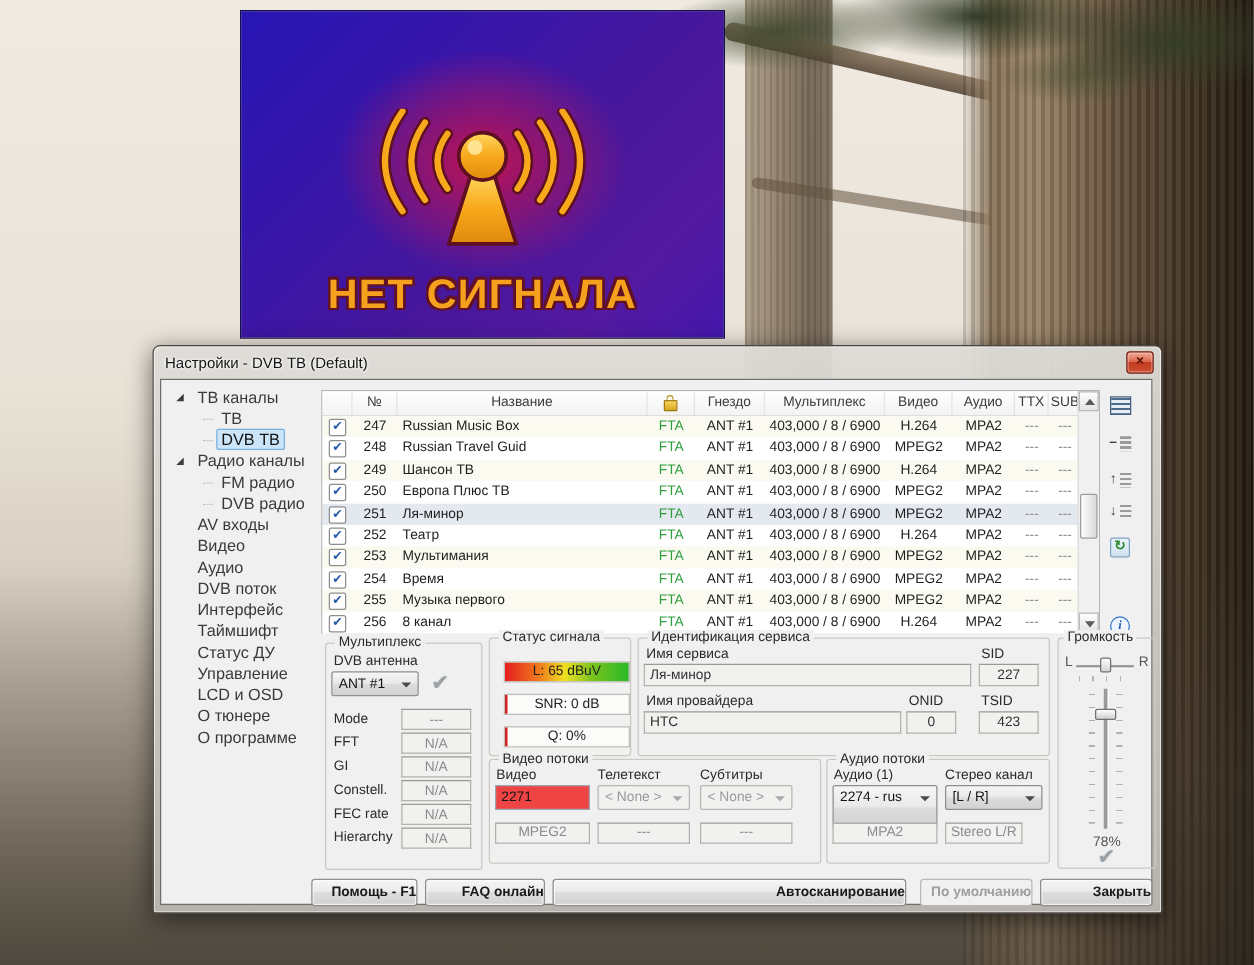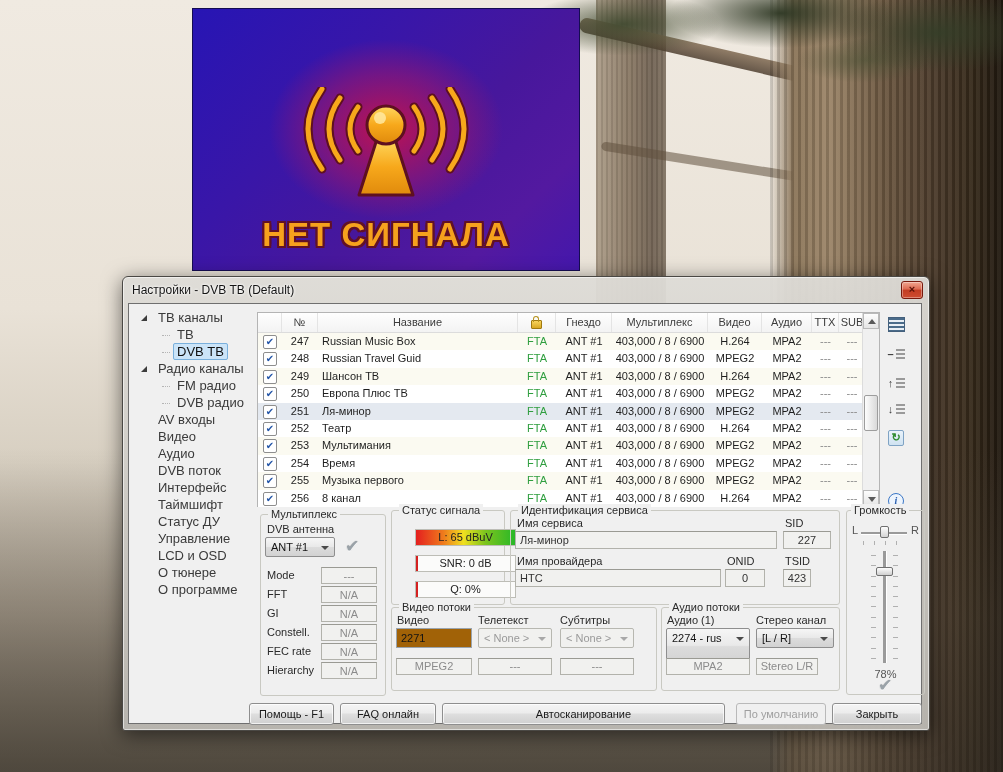--- a/index.html
+++ b/index.html
@@ -109,38 +109,38 @@
     background:linear-gradient(#eaf3fb,#cfe2f1);color:#2e8b2e;font-weight:bold;font-size:11px;line-height:13px;}
   .ico-info{width:14px;height:14px;margin:2px auto 0;border:1.5px solid #3a76c6;border-radius:50%;
     background:#eef5fd;color:#2a5fb0;font:italic bold 10px "Liberation Serif",serif;line-height:13px;}
 
   
   .group{position:absolute;border:1px solid #c9c9c2;border-radius:3px;}
   .gtitle{position:absolute;top:-7px;left:7px;background:#f0f0f0;padding:0 3px;color:#2a2a2a;}
   .flabel{position:absolute;color:#2a2a2a;white-space:nowrap;}
   .sunken{position:absolute;background:#f1f1ef;border:1px solid #b2b2ab;border-top-color:#9a9a93;
     box-sizing:border-box;color:#8b8b8b;text-align:center;overflow:hidden;}
-  .editbox{position:absolute;background:#a16207;border:1px solid #9aa4ae;box-sizing:border-box;
+  .editbox{position:absolute;background:#ef4444;border:1px solid #9aa4ae;box-sizing:border-box;
     color:#141414;padding-left:4px;line-height:18px;overflow:hidden;}
   .combo{position:absolute;border:1px solid #8e8e8e;border-radius:2px;box-sizing:border-box;
     background:linear-gradient(#f6f6f6,#e9e9e9 48%,#dcdcdc 52%,#d2d2d2);
     color:#141414;padding-left:5px;overflow:hidden;}
   .combo:after{content:'';position:absolute;right:5px;top:8px;
     border-left:4px solid transparent;border-right:4px solid transparent;border-top:4px solid #4a4a4a;}
   .combo.disabled{background:#f1f1ef;color:#9a9a9a;border-color:#b7b7b0;}
   .combo.disabled:after{border-top-color:#a8a8a8;}
   .checkico{position:absolute;color:#9aa2a8;font-size:17px;text-shadow:0 1px 0 #fff,0 0 1px #6a6f73;}
 
   .mrow{position:relative;height:19px;}
   .mlabel{position:absolute;left:6px;top:2px;color:#2a2a2a;}
   .mval{position:absolute;left:60px;top:0;width:56px;height:17px;line-height:16px;
     background:#f1f1ef;border:1px solid #b2b2ab;border-top-color:#9a9a93;box-sizing:border-box;
     color:#8b8b8b;text-align:center;}
 
-  .sigbar{position:absolute;left:23px;width:101px;height:17px;border:1px solid #bdbdb6;box-sizing:border-box;
+  .sigbar{position:absolute;left:11px;width:101px;height:17px;border:1px solid #bdbdb6;box-sizing:border-box;
     background:#fbfbfa;text-align:center;line-height:15px;color:#222;}
   .sigbar.full{background:linear-gradient(90deg,#e41f1f 0%,#ef7c1c 28%,#f0e020 48%,#7cc41e 70%,#28b828 100%);}
   .sigbar .sliver{position:absolute;left:0;top:0;width:2px;height:100%;background:#d42020;}
 
   
   .vol-balance-track{position:absolute;left:14px;top:21px;width:46px;height:2px;background:#9a9a9a;box-shadow:0 1px 0 #fff;}
   .vol-balance-thumb{position:absolute;left:33px;top:15px;width:9px;height:12px;border:1px solid #707070;border-radius:2px;
     background:linear-gradient(#fdfdfd,#d4d4d4);box-sizing:border-box;}
   .vol-balance-ticks{position:absolute;left:16px;top:30px;width:44px;height:4px;
     background:repeating-linear-gradient(90deg,#b0b0b0 0 1px,transparent 1px 11px);}
@@ -148,21 +148,21 @@
     box-shadow:1px 0 0 #fff;}
   .vol-ticks{position:absolute;top:44px;width:5px;height:104px;
     background:repeating-linear-gradient(180deg,#b0b0b0 0 1px,transparent 1px 10.3px);}
   .vol-thumb{position:absolute;left:29px;top:56px;width:17px;height:9px;border:1px solid #707070;border-radius:2px;
     background:linear-gradient(#fdfdfd,#cfcfcf);box-sizing:border-box;}
   .vol-pct{position:absolute;left:0;right:0;top:157px;text-align:center;color:#555;}
 
   
   .btn{position:absolute;top:399px;height:22px;border:1px solid #8e8e8e;border-radius:3px;box-sizing:border-box;
     background:linear-gradient(#f4f4f4,#ececec 45%,#dedede 50%,#d0d0d0);
-    text-align:center;line-height:20px;color:#1a1a1a;box-shadow:inset 0 0 0 1px rgba(255,255,255,0.7);}
+    text-align:right;line-height:20px;color:#1a1a1a;box-shadow:inset 0 0 0 1px rgba(255,255,255,0.7);font-weight:bold;}
   .btn.disabled{color:#9f9f9f;border-color:#b9b9b9;background:#f0f0f0;box-shadow:none;}
 </style>
 </head>
 <body>
 
 <div class="stage">
 
   <div class="wall"></div>
   <div class="trunk-mid"></div>
   <div class="branch1"></div>
@@ -445,21 +445,21 @@
         <span class="gtitle">Идентификация сервиса</span>
         <span class="flabel" style="left:6px;top:6px">Имя сервиса</span>
         <span class="flabel" style="left:274px;top:6px">SID</span>
         <div class="sunken" style="left:4px;top:20px;width:262px;height:18px;line-height:16px;text-align:left;padding-left:4px;color:#333">Ля-минор</div>
         <div class="sunken" style="left:272px;top:20px;width:48px;height:18px;line-height:16px;color:#333">227</div>
         <span class="flabel" style="left:6px;top:44px">Имя провайдера</span>
         <span class="flabel" style="left:216px;top:44px">ONID</span>
         <span class="flabel" style="left:274px;top:44px">TSID</span>
         <div class="sunken" style="left:4px;top:58px;width:206px;height:18px;line-height:16px;text-align:left;padding-left:4px;color:#333">НТС</div>
         <div class="sunken" style="left:214px;top:58px;width:40px;height:18px;line-height:16px;color:#333">0</div>
-        <div class="sunken" style="left:272px;top:58px;width:28px;height:18px;line-height:16px;color:#333">423</div>
+        <div class="sunken" style="left:272px;top:58px;width:48px;height:18px;line-height:16px;color:#333">423</div>
       </div>
 
       <div class="group" style="left:262px;top:303px;width:264px;height:82px">
         <span class="gtitle">Видео потоки</span>
         <span class="flabel" style="left:5px;top:6px">Видео</span>
         <span class="flabel" style="left:86px;top:6px">Телетекст</span>
         <span class="flabel" style="left:168px;top:6px">Субтитры</span>
         <div class="editbox" style="left:4px;top:20px;width:76px;height:20px">2271</div>
         <div class="combo disabled" style="left:86px;top:20px;width:74px;height:20px;line-height:18px"><span>&lt; None &gt;</span></div>
         <div class="combo disabled" style="left:168px;top:20px;width:74px;height:20px;line-height:18px"><span>&lt; None &gt;</span></div>

